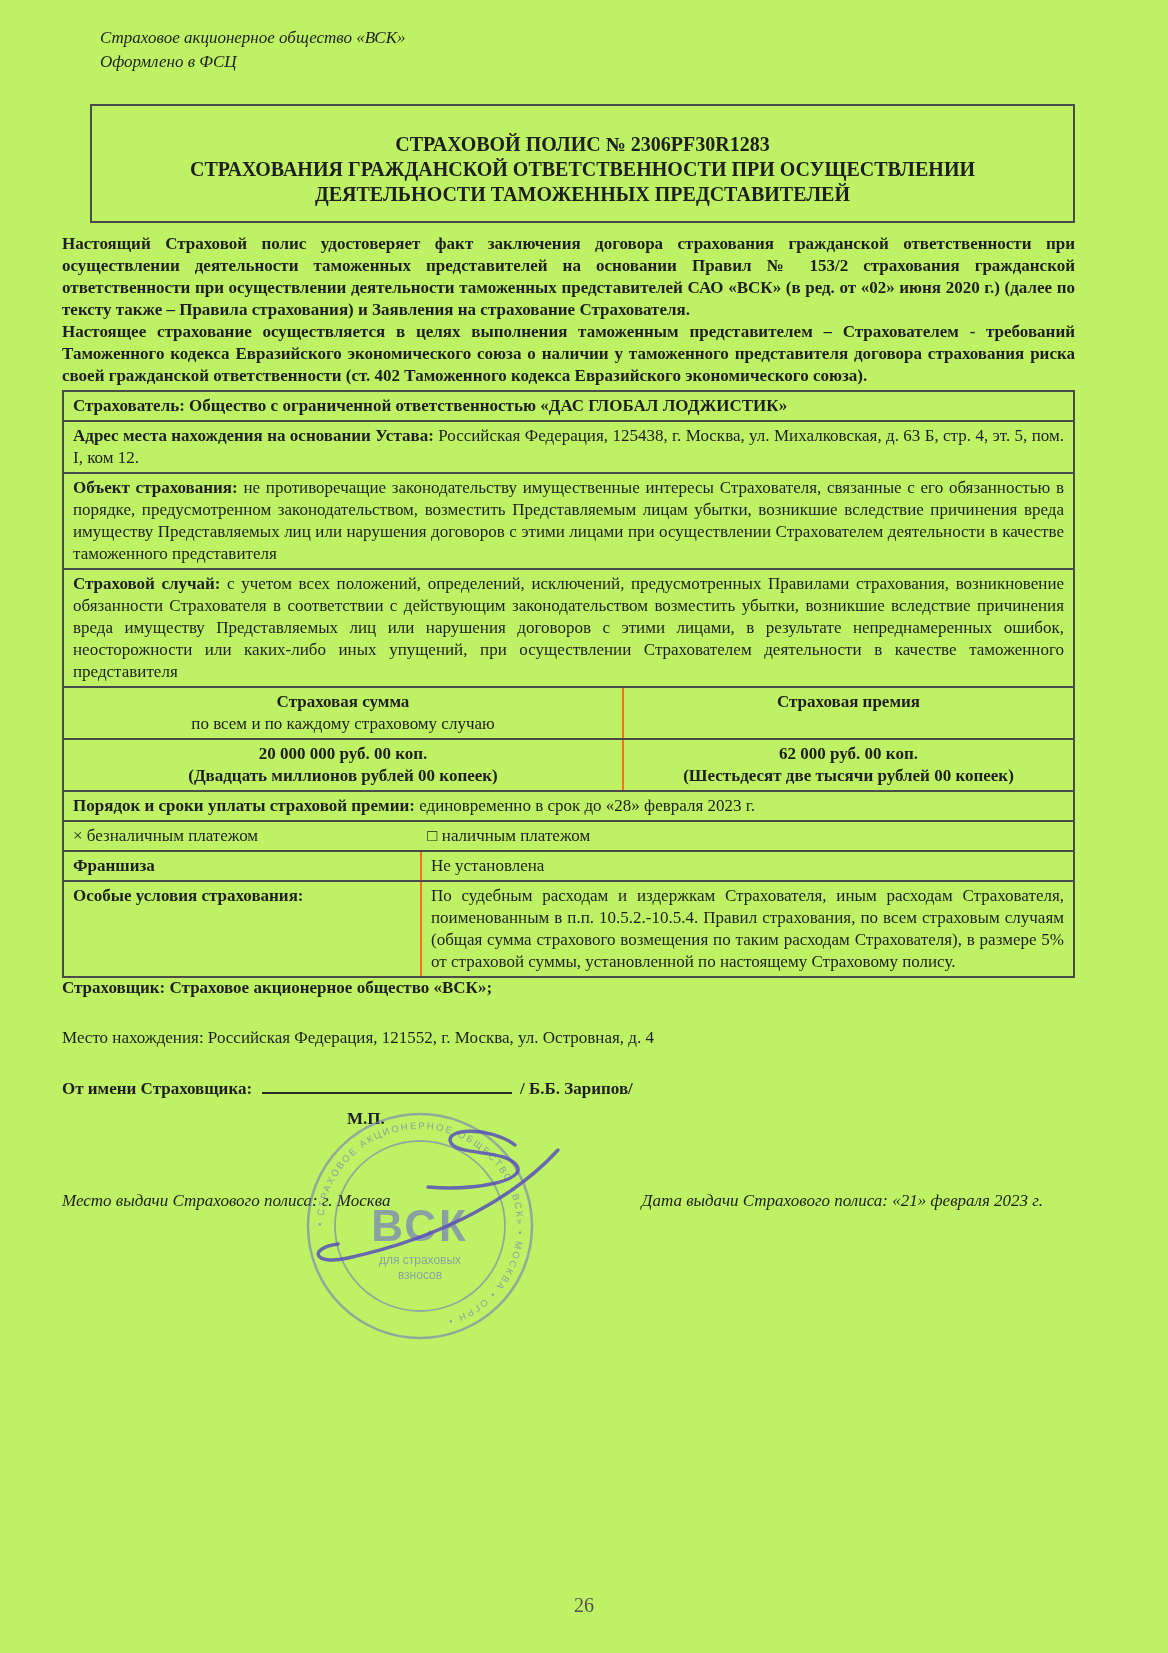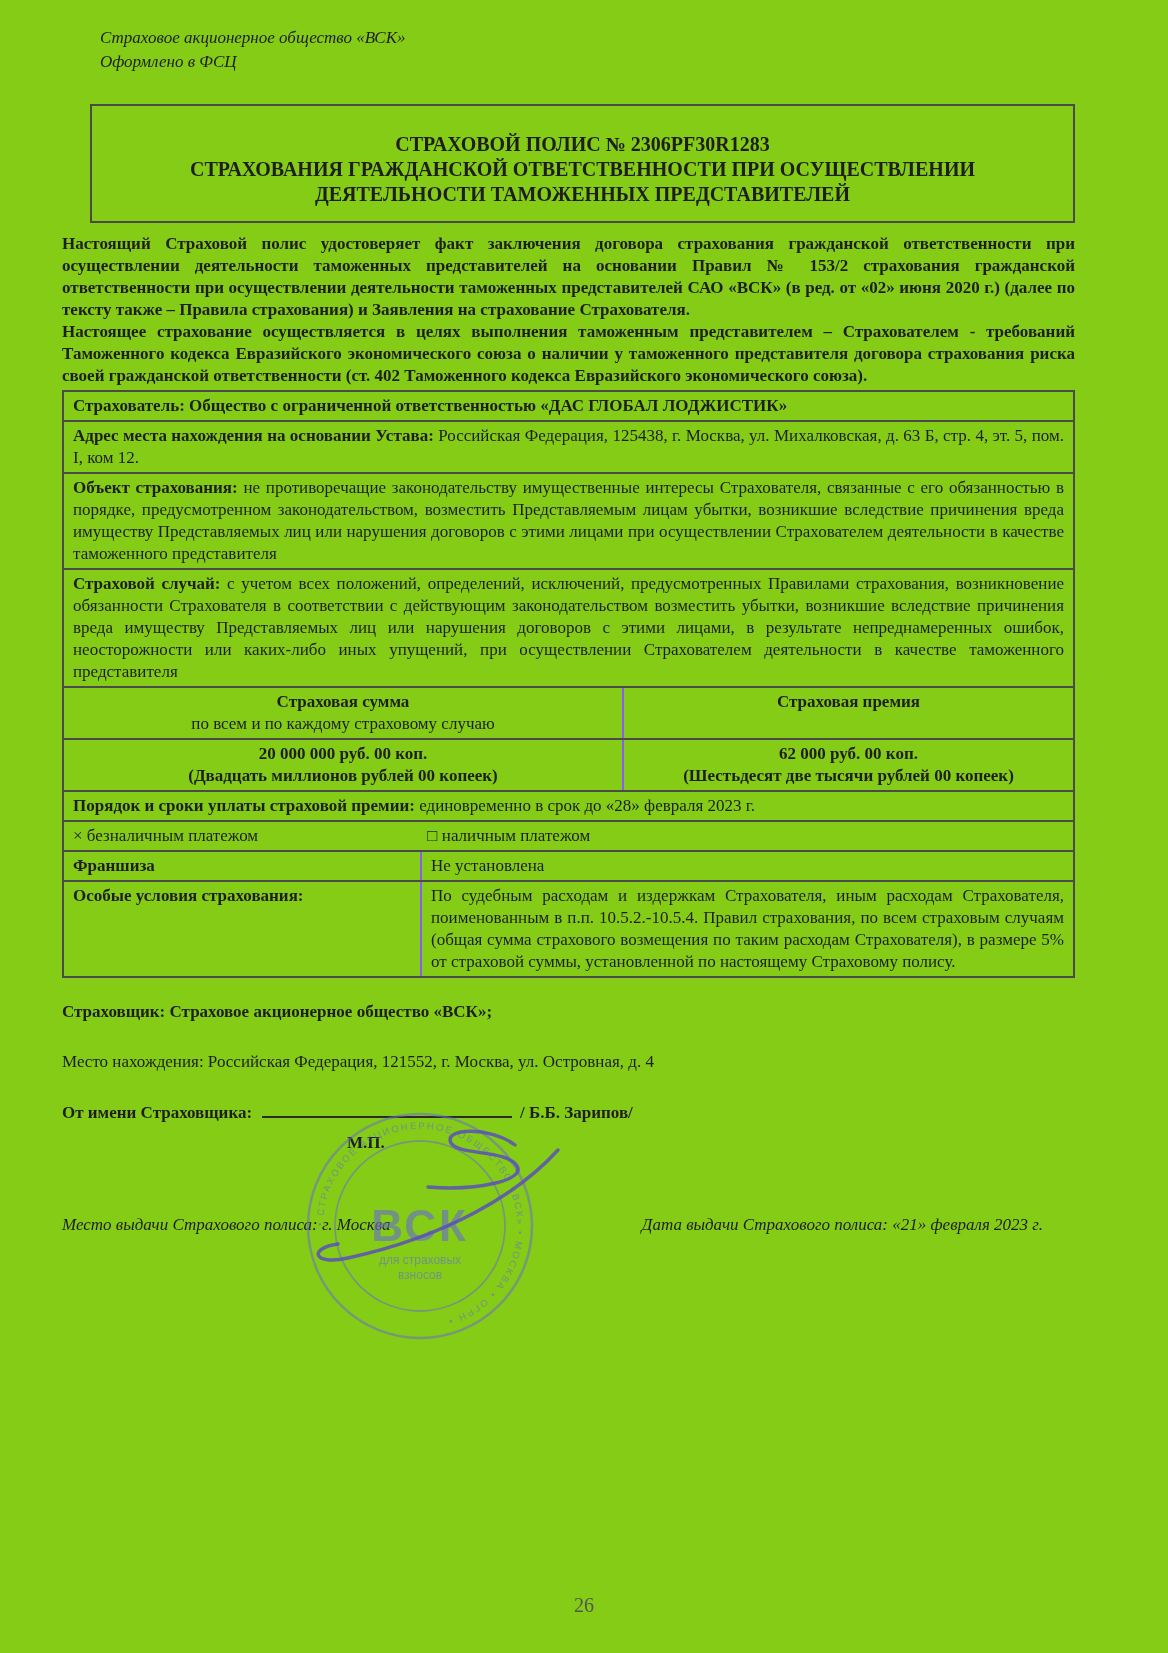--- a/index.html
+++ b/index.html
@@ -1,50 +1,50 @@
 <!DOCTYPE html>
 <html><head>
 <meta charset="utf-8">
 <style>
   html,body{margin:0;padding:0;background:#d8d8d8;}
   .page{
     position:relative;
     width:1168px;height:1653px;
-    background:#84cc16;
+    background:#bef264;
     font-family:"Liberation Serif","DejaVu Serif",serif;
     color:#1e1e1e;
     overflow:hidden;
   }
   .content{position:absolute;left:62px;top:0;width:1013px;}
   .letterhead{margin:26px 0 0 38px;font-style:italic;font-size:17px;line-height:24px;}
   .title-box{
     margin-top:30px;border:2px solid #4a4a4a;
     padding:26px 30px 14px 30px;text-align:center;
     font-weight:bold;font-size:20px;line-height:25px;margin-left:28px;
   }
   .preamble{margin-top:10px;font-weight:bold;font-size:17px;line-height:22px;text-align:justify;}
   .preamble p{margin:0;}
   .tbl{margin-top:3px;border:2px solid #4a4a4a;font-size:17px;line-height:22px;}
   .row{border-top:2px solid #4a4a4a;}
   .row:first-child{border-top:none;}
   .cell{padding:3px 9px;}
   .cells{display:flex;align-items:stretch;}
-  .cells .cell{border-left:2px solid #8b5cf6;}
+  .cells .cell{border-left:2px solid #f97316;}
   .cells .cell:first-child{border-left:none;}
   b{font-weight:bold;}
   .just{text-align:justify;}
   .center{text-align:center;}
   .c-sum{flex:0 0 540px;}
   .c-prem{flex:1 1 auto;}
   .c-lbl{flex:0 0 313px;}
   .c-term2{flex:0 0 342px;}
   .c-term3{flex:1 1 auto;}
   .c-wide{flex:1 1 auto;margin-left:25px;}
   .chk-row .cell span.chk-first{display:inline-block;width:350px;}
-  .insurer-line{margin-top:24px;font-weight:bold;font-size:17px;}
+  .insurer-line{font-weight:bold;font-size:17px;}
   .location-line{margin-top:30px;font-size:17px;}
   .behalf-line{margin-top:30px;font-size:17px;}
   .behalf-line .lbl{font-weight:bold;}
   .sig-line{display:inline-block;width:250px;border-bottom:2px solid #2a2a2a;height:14px;margin:0 8px 0 10px;}
   .signatory{font-weight:bold;}
   .mp{margin:10px 0 0 285px;font-weight:bold;font-size:17px;}
   .issue-row{
     margin-top:62px;display:flex;justify-content:space-between;
     padding-right:32px;font-style:italic;font-size:17px;
   }

